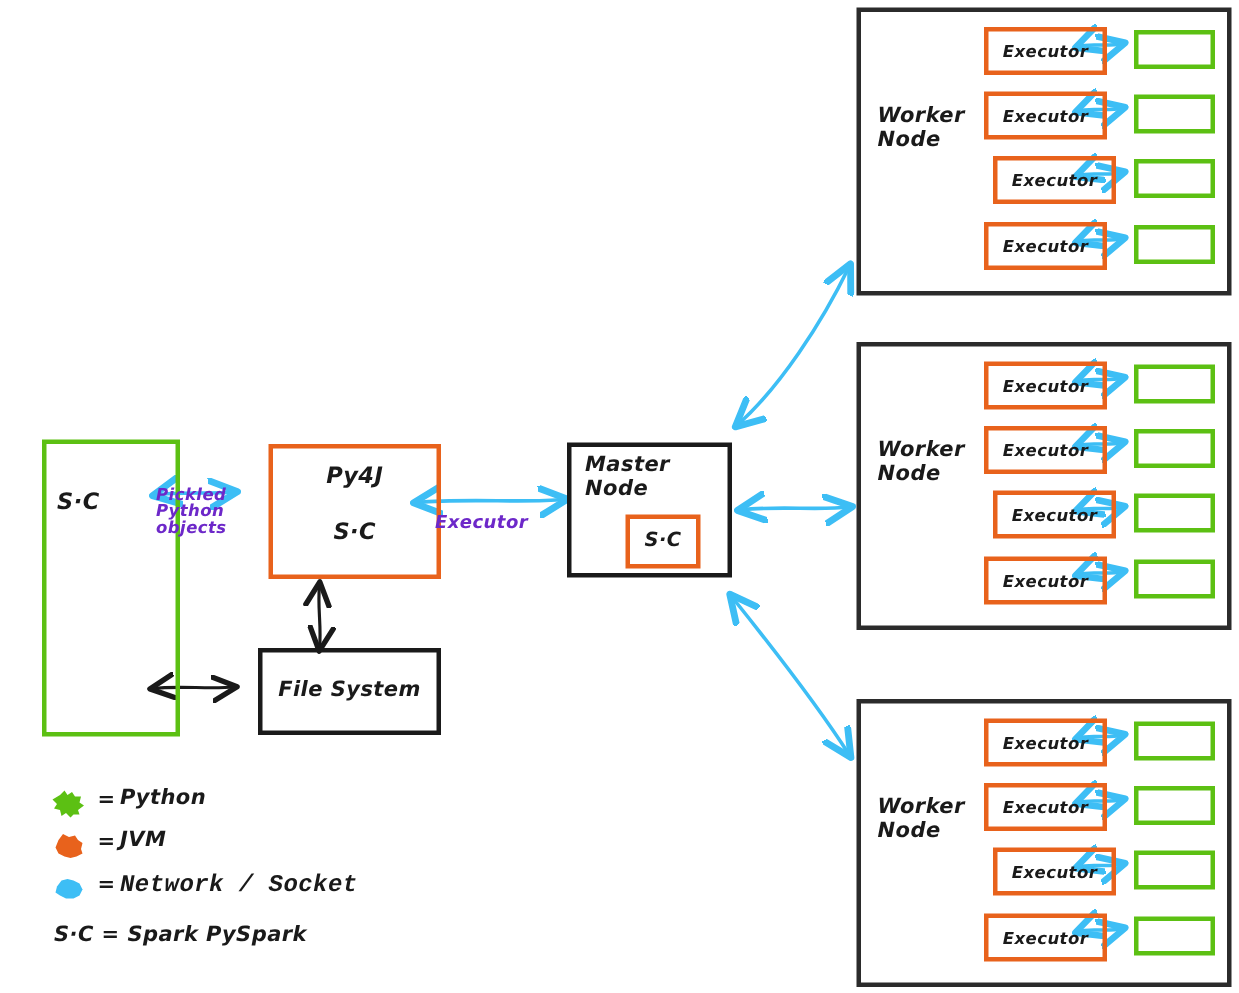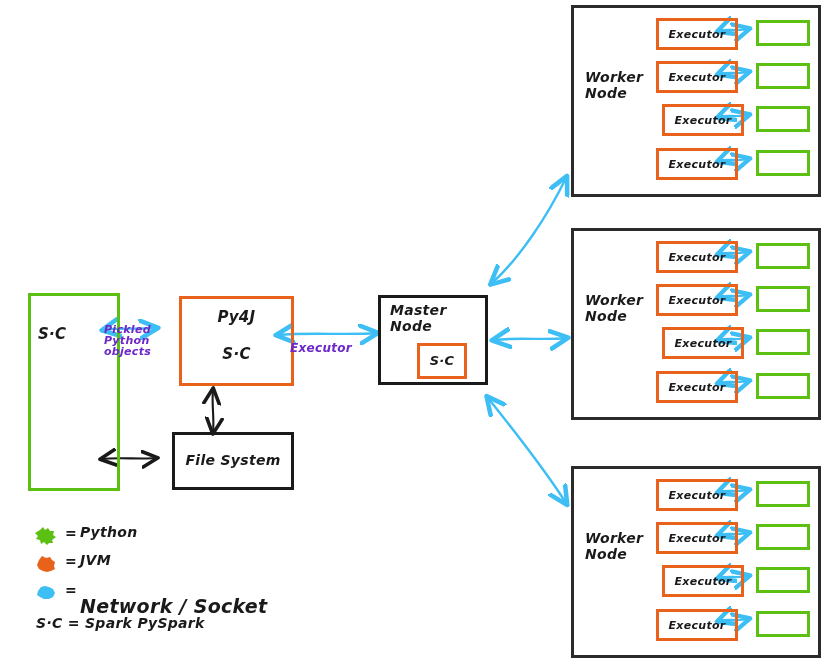--- a/index.html
+++ b/index.html
@@ -213,17 +213,17 @@
     <span class="hand" style="position:absolute;left:31px;top:2px;font-size:14px;">=</span>
     <span class="hand" style="position:absolute;left:46px;top:1px;font-size:14px;">JVM</span>
   </div>
 
   <div style="position:relative;height:28px;">
     <svg width="24" height="20" style="position:absolute;left:0;top:3px;" viewBox="0 0 24 20">
       <path d="M4,8 L7,4 L11,3 L15,4 L19,6 L21,10 L19,14 L15,16 L10,16
                L6,14 L3,12 Z" fill="#3DBEF5"></path>
     </svg>
     <span class="hand" style="position:absolute;left:31px;top:3px;font-size:14px;">=</span>
-    <span class="hand" style="position:absolute;left:46px;top:16px;font-size:19px;">Network / Socket</span>
+    <span class="hand" style="position:absolute;left:46px;top:2px;font-size:16px;font-family:Liberation Mono, monospace;">Network / Socket</span>
   </div>
 
   <div class="hand" style="position:relative;top:8px;left:2px;font-size:14px;">S·C  =  Spark PySpark</div>
 </div>
 
 </body></html>

